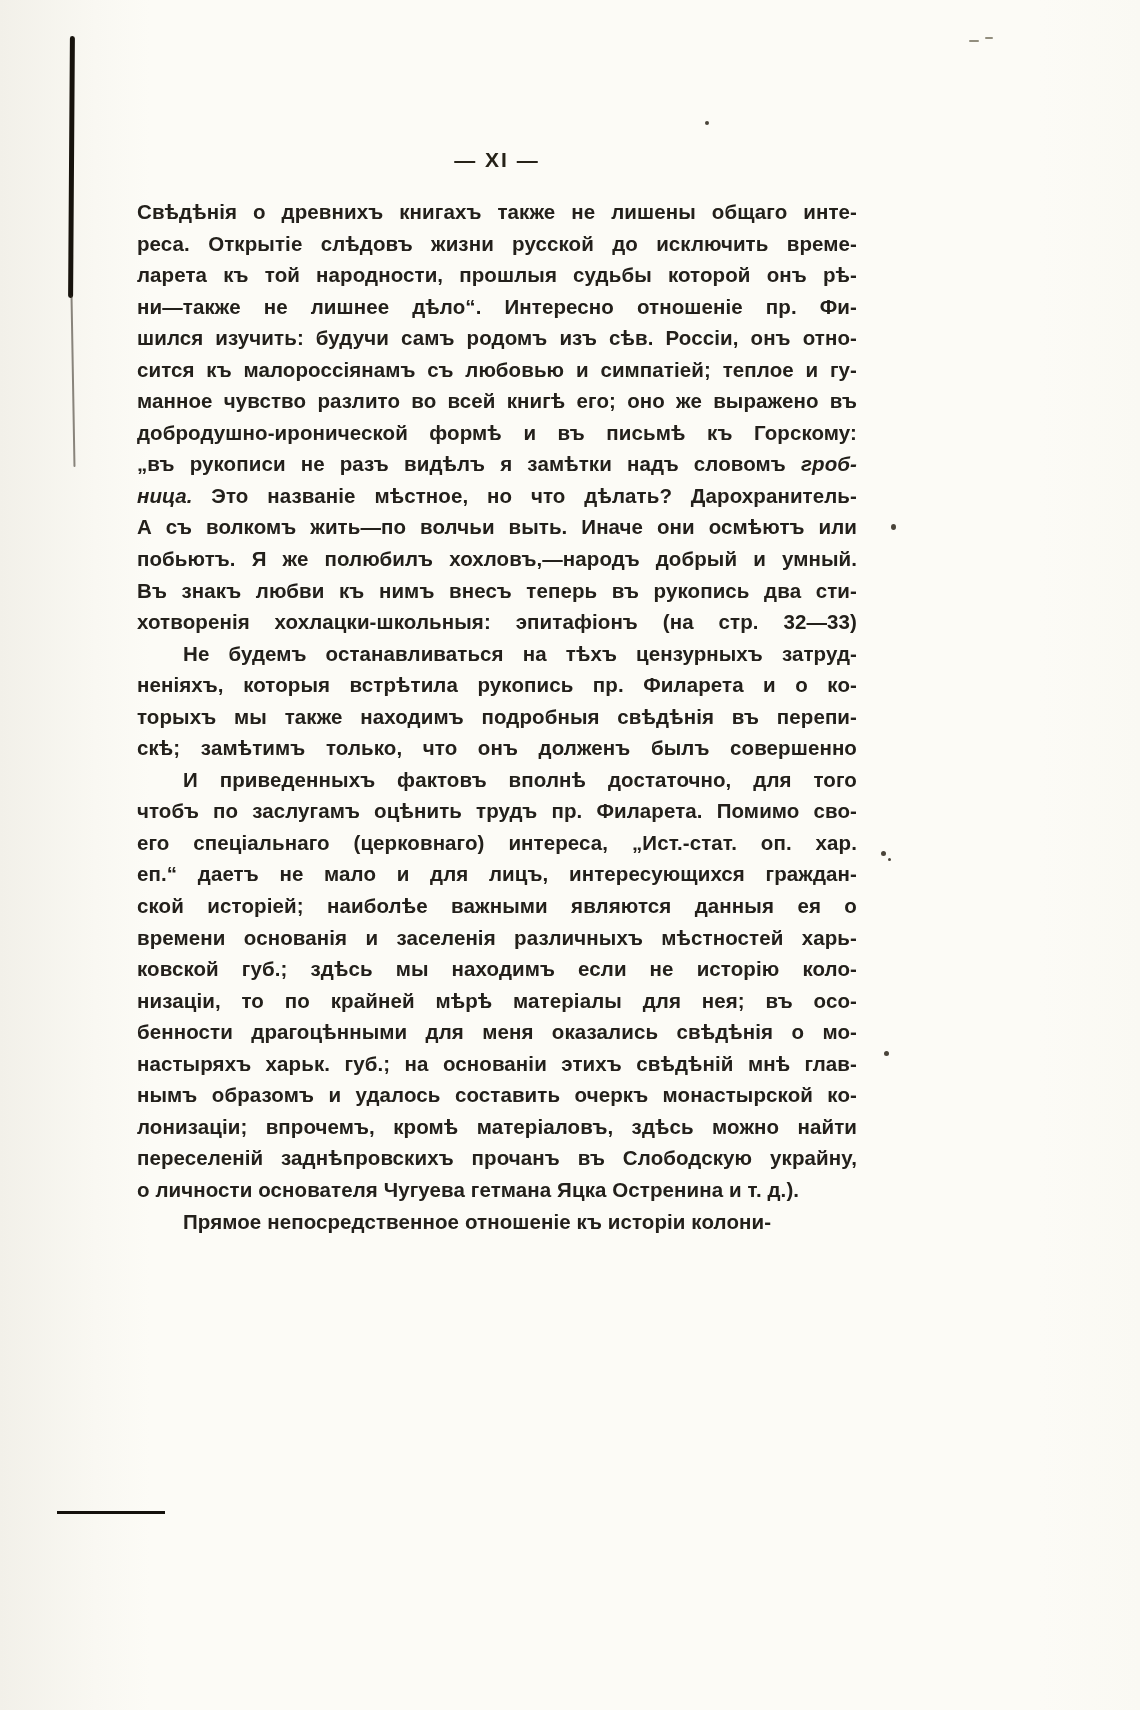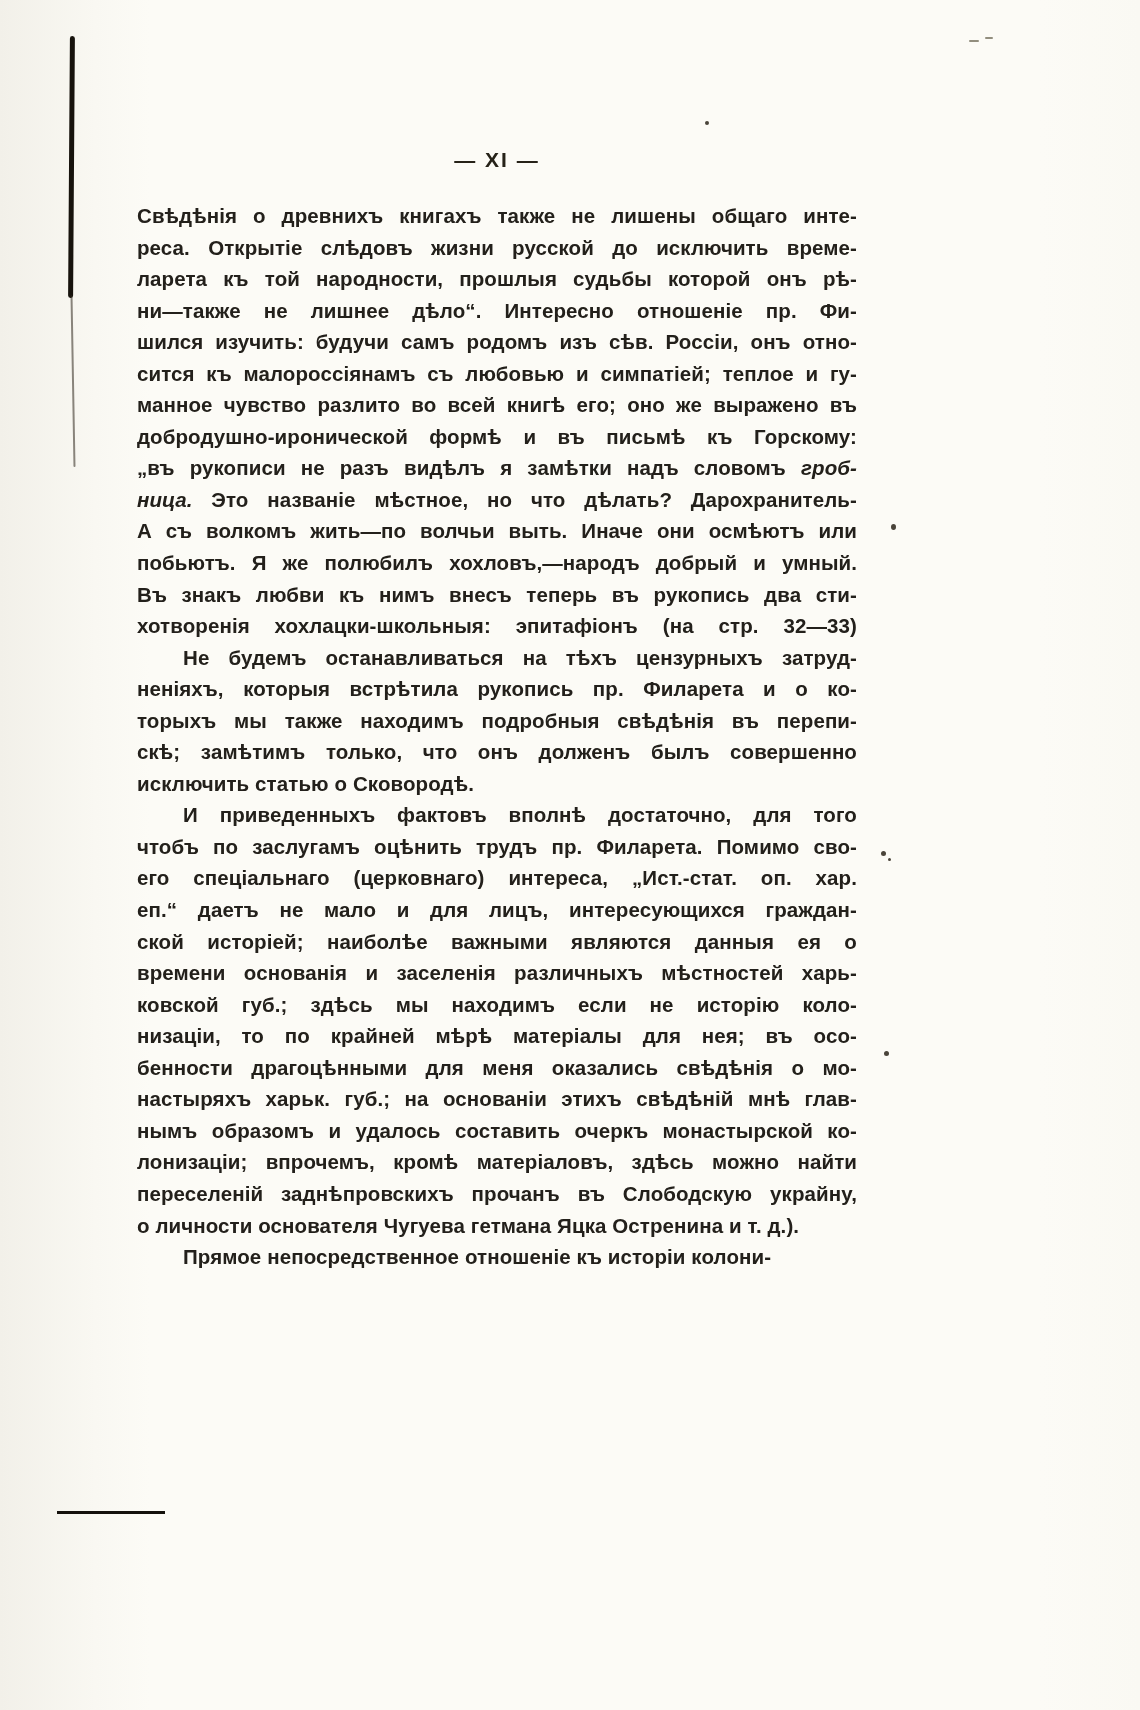--- a/index.html
+++ b/index.html
@@ -30,21 +30,21 @@
     letter-spacing: 2px;
     color: #262218;
   }
   .text-block {
     position: absolute;
     left: 137px;
     top: 197px;
     width: 720px;
     font-size: 20.5px;
     font-weight: bold;
-    line-height: 37px;
+    line-height: 29px;
     letter-spacing: 0.1px;
     color: #23201b;
   }
   .line {
     height: 31.55px;
     text-align: justify;
     text-align-last: justify;
   }
   .line.last { text-align-last: left; }
   .line.indent { text-indent: 46px; }
@@ -113,21 +113,20 @@
       <div class="line">„въ рукописи не разъ видѣлъ я замѣтки надъ словомъ <i>гроб-</i></div>
       <div class="line"><i>ница.</i> Это названіе мѣстное, но что дѣлать? Дарохранитель-</div>
       <div class="line">А съ волкомъ жить—по волчьи выть. Иначе они осмѣютъ или</div>
       <div class="line">побьютъ. Я же полюбилъ хохловъ,—народъ добрый и умный.</div>
       <div class="line">Въ знакъ любви къ нимъ внесъ теперь въ рукопись два сти-</div>
       <div class="line">хотворенія хохлацки-школьныя: эпитафіонъ (на стр. 32—33)</div>
       <div class="line indent">Не будемъ останавливаться на тѣхъ цензурныхъ затруд-</div>
       <div class="line">неніяхъ, которыя встрѣтила рукопись пр. Филарета и о ко-</div>
       <div class="line">торыхъ мы также находимъ подробныя свѣдѣнія въ перепи-</div>
       <div class="line">скѣ; замѣтимъ только, что онъ долженъ былъ совершенно</div>
-      <div class="line last">исключить статью о Сковородѣ.</div>
       <div class="line indent">И приведенныхъ фактовъ вполнѣ достаточно, для того</div>
       <div class="line">чтобъ по заслугамъ оцѣнить трудъ пр. Филарета. Помимо сво-</div>
       <div class="line">его спеціальнаго (церковнаго) интереса, „Ист.-стат. оп. хар.</div>
       <div class="line">еп.“ даетъ не мало и для лицъ, интересующихся граждан-</div>
       <div class="line">ской исторіей; наиболѣе важными являются данныя ея о</div>
       <div class="line">времени основанія и заселенія различныхъ мѣстностей харь-</div>
       <div class="line">ковской губ.; здѣсь мы находимъ если не исторію коло-</div>
       <div class="line">низаціи, то по крайней мѣрѣ матеріалы для нея; въ осо-</div>
       <div class="line">бенности драгоцѣнными для меня оказались свѣдѣнія о мо-</div>
       <div class="line">настыряхъ харьк. губ.; на основаніи этихъ свѣдѣній мнѣ глав-</div>

